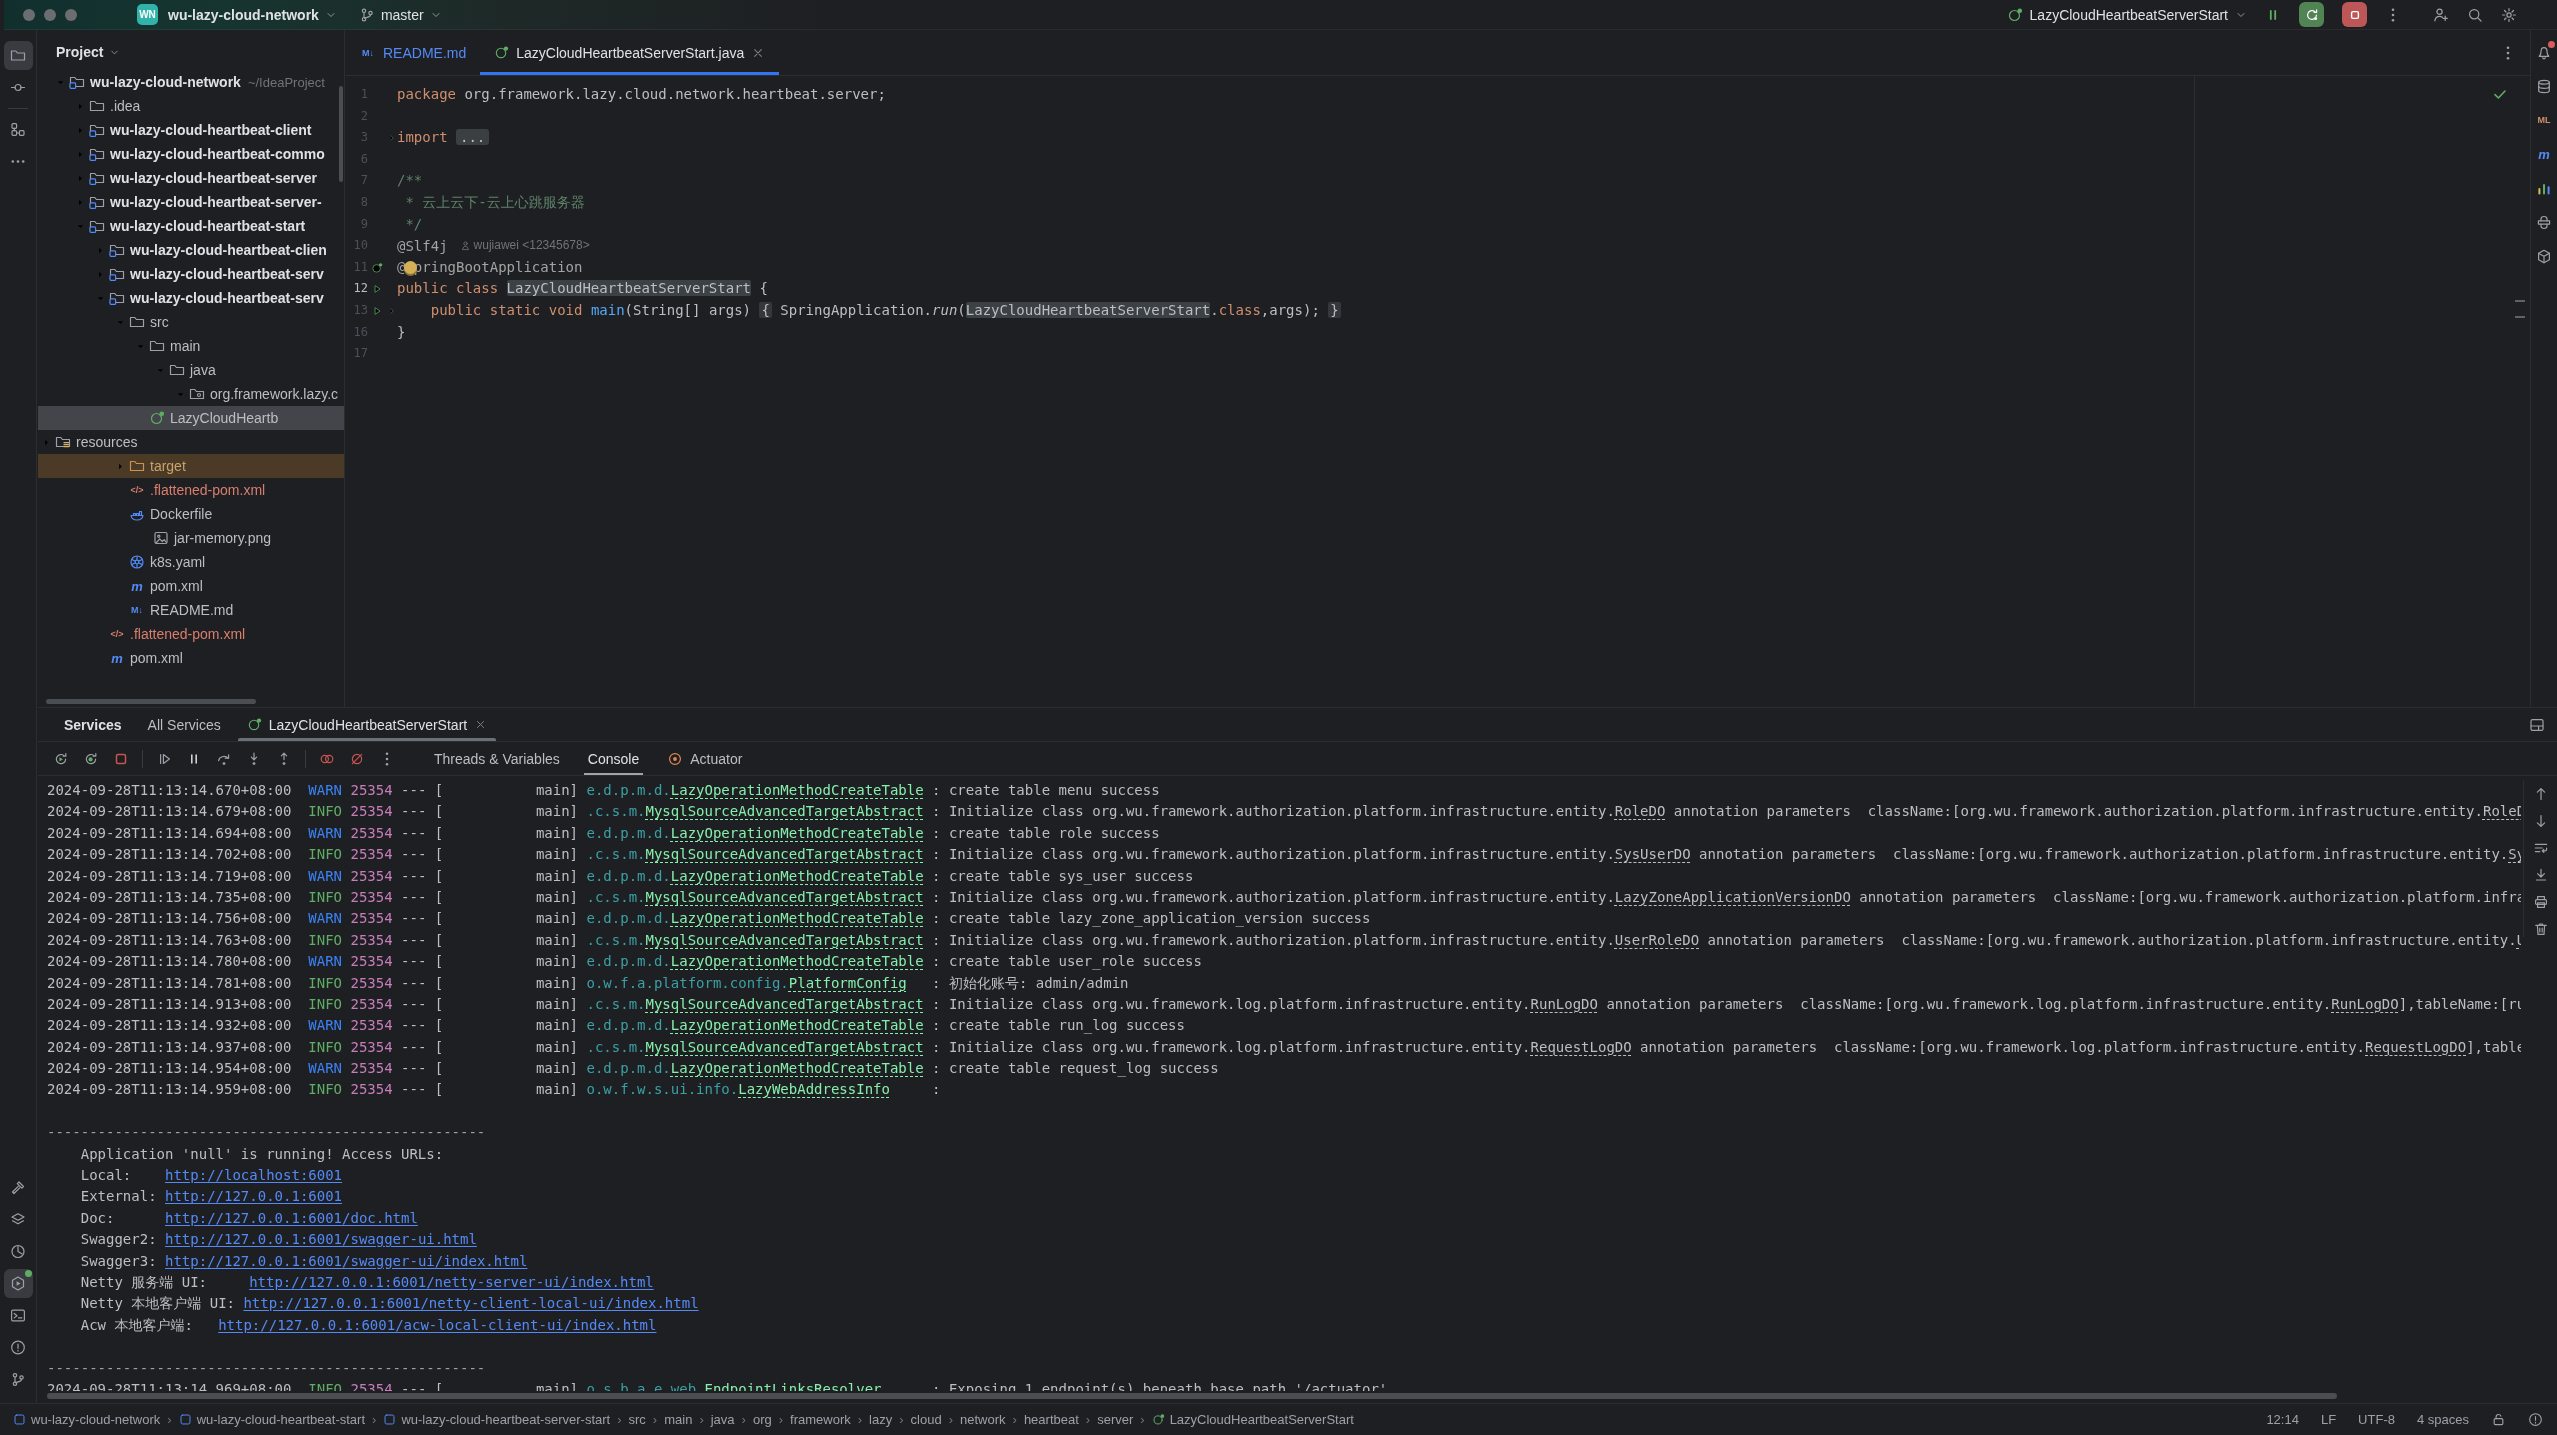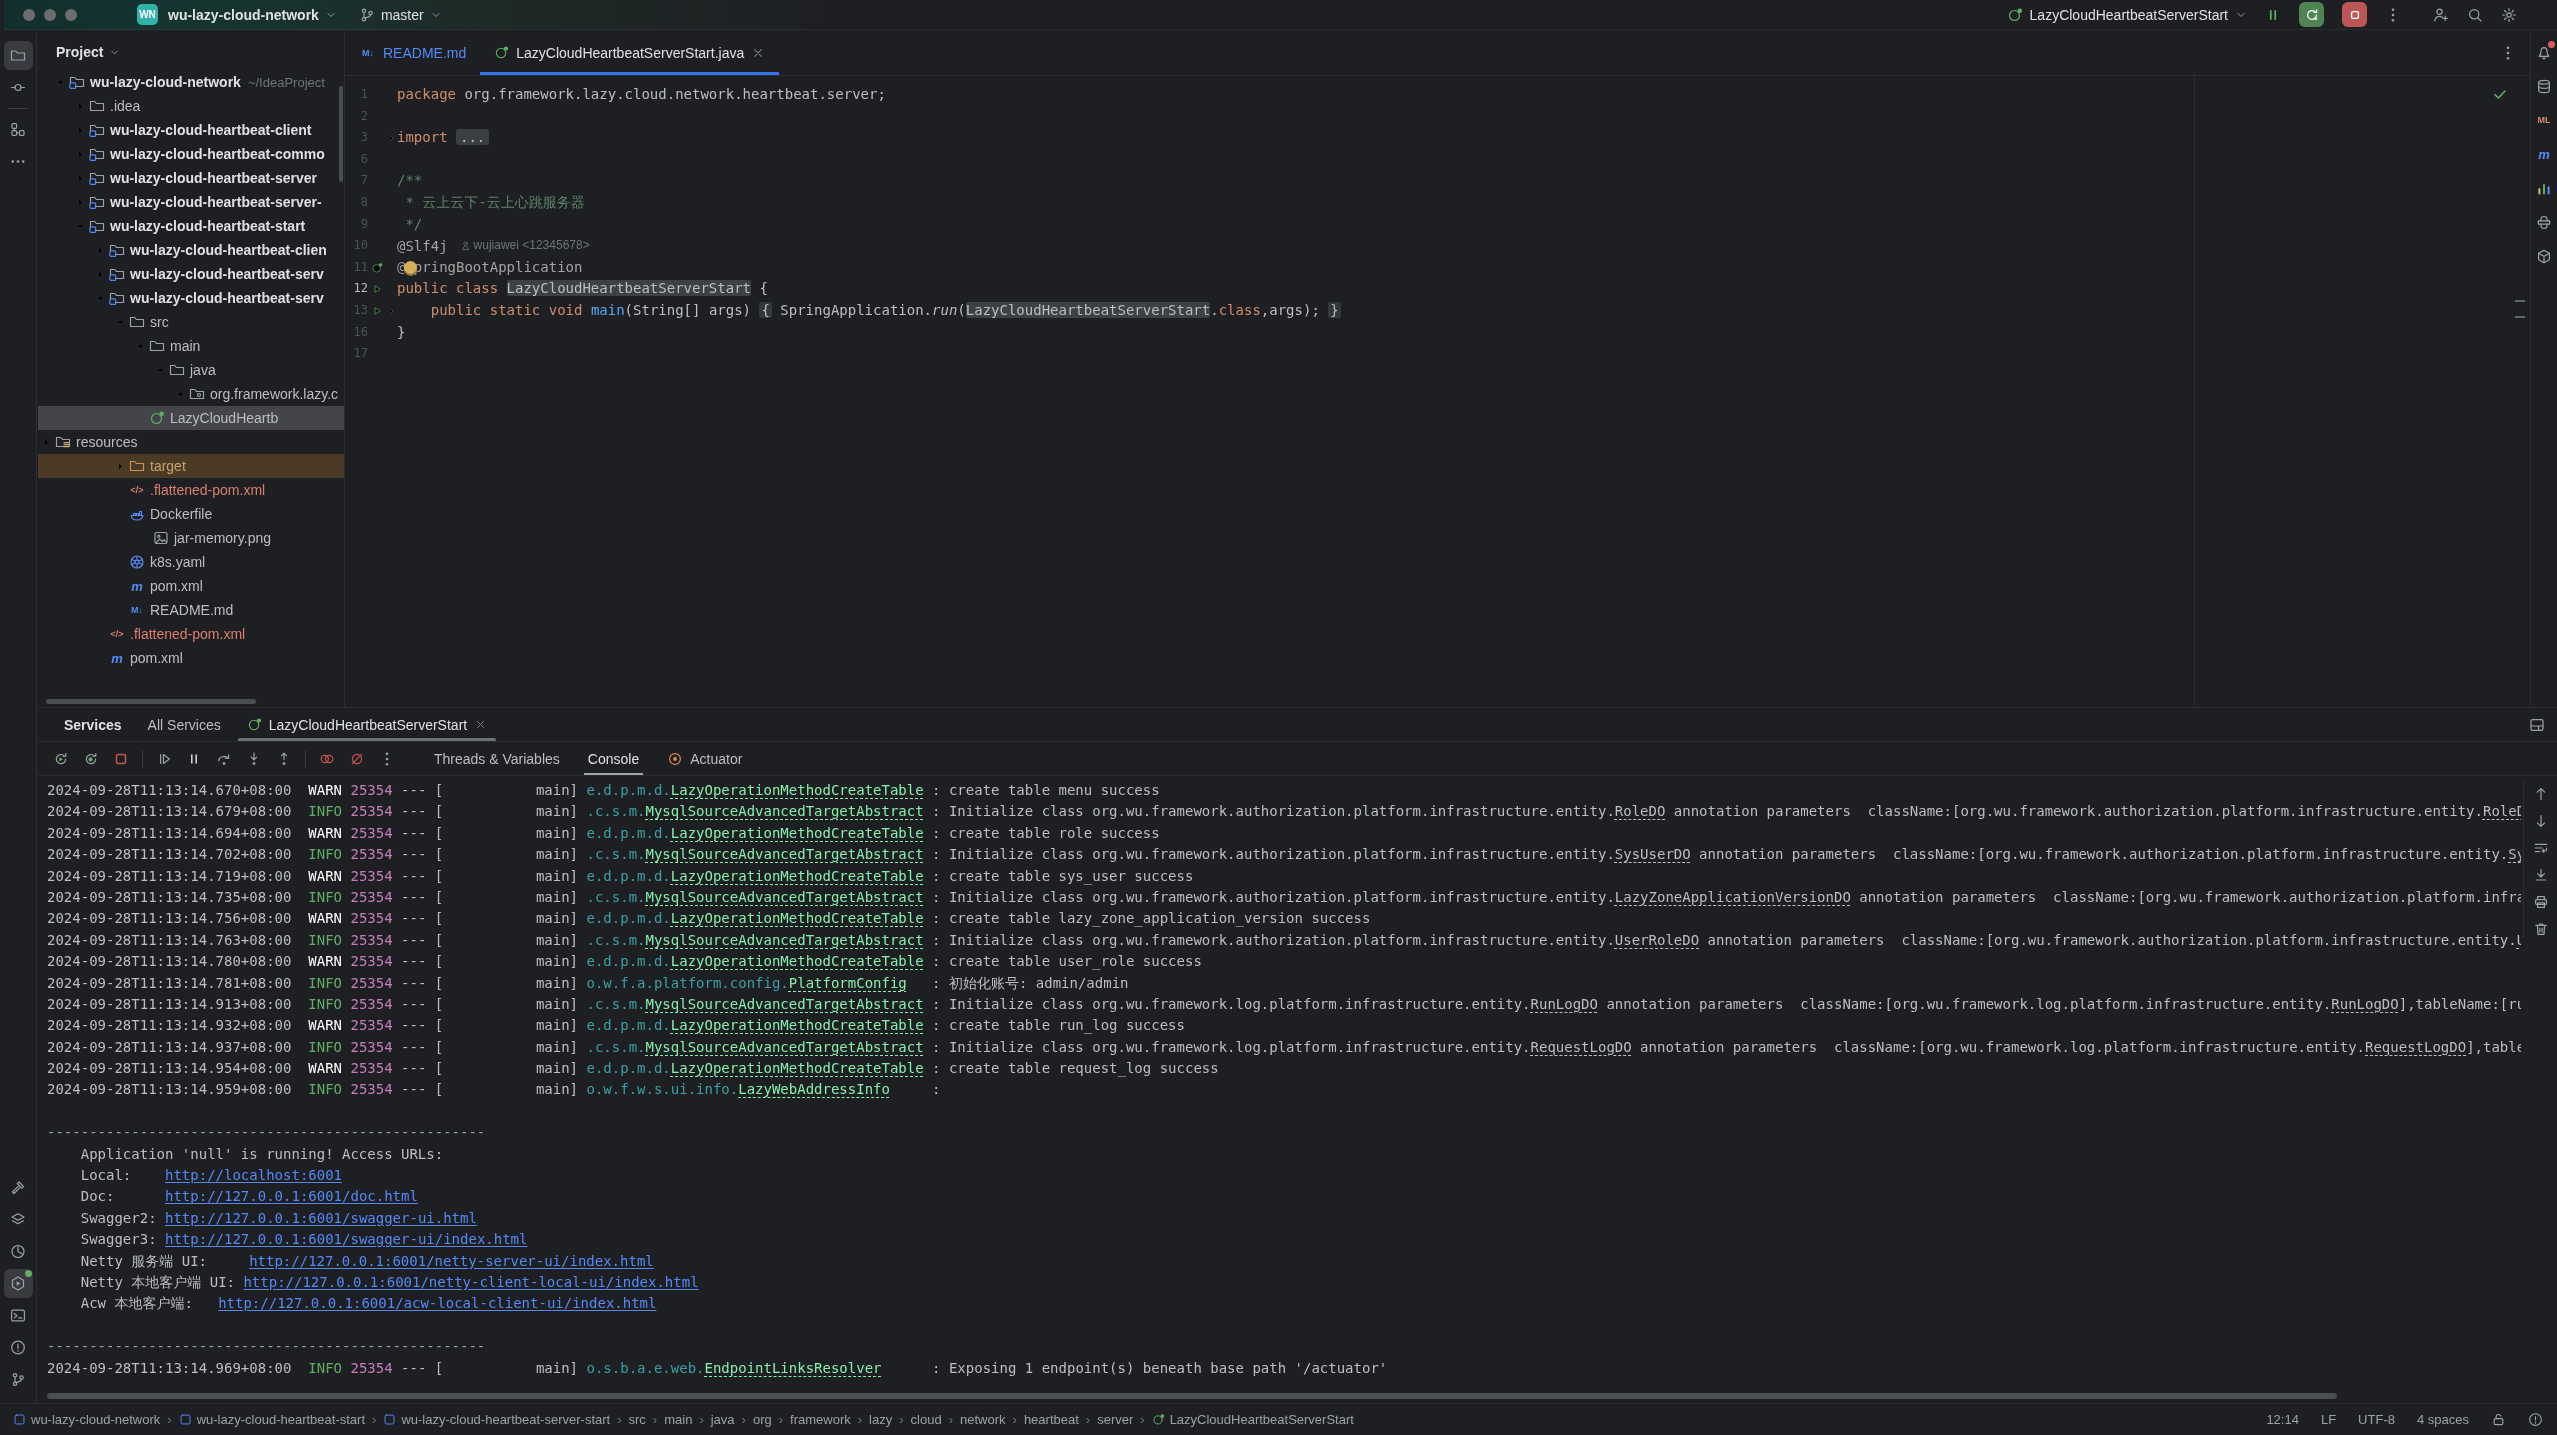--- a/index.html
+++ b/index.html
@@ -95,21 +95,21 @@
   #dbg-bar{height:34px;display:flex;align-items:center;border-bottom:1px solid #2b2d30;position:relative}
   .dbg-ico{width:26px;height:26px;margin:0 2px;border-radius:5px;display:flex;align-items:center;justify-content:center;color:#9da0a8}
   .dbg-ico svg{width:16px;height:16px}
   .dbg-ico.dis{color:#5a5d63}
   .dbg-sep{width:1px;height:18px;background:#393b40;margin:0 6px}
   .dbg-tab{padding:0 14px;font-size:14px;color:#bcbec4;height:100%;display:flex;align-items:center;gap:7px;position:relative}
   .dbg-tab.active{color:#dfe1e5}
   .dbg-tab.active::after{content:"";position:absolute;left:10px;right:10px;bottom:0;height:2px;background:#a0a3a8}
   #console{position:absolute;left:0;top:69px;right:36px;bottom:12px;overflow:hidden;padding:3px 0 0 9px}
   .crow{height:21.4px;line-height:21.4px;white-space:pre;font-size:14px;font-family:"DejaVu Sans Mono",monospace;overflow:hidden}
-  .s-ts{color:#bcbec4}.s-w{color:#ffffff}.s-i{color:#5fad65}.s-p{color:#c77dbb}.s-m{color:#bcbec4}
+  .s-ts{color:#bcbec4}.s-w{color:#3b82f6}.s-i{color:#5fad65}.s-p{color:#c77dbb}.s-m{color:#bcbec4}
   .s-lg{color:#3aa0a5}
   .s-lu{color:#86efac;text-decoration:underline dashed;text-underline-offset:3px;text-decoration-thickness:1px}
   .s-uu{color:#bcbec4;text-decoration:underline dashed;text-underline-offset:3px;text-decoration-thickness:1px}
   .s-L{color:#548af7;text-decoration:underline;text-underline-offset:2px}
   .s-d{color:#9da0a8}
   #con-tools{position:absolute;right:0;top:72px;width:34px;display:flex;flex-direction:column;align-items:center;border-left:1px solid #2b2d30;padding-top:6px;gap:11px}
   #con-tools .ico{color:#9da0a8}
   #con-hsb{position:absolute;left:9px;bottom:4px;width:2290px;height:6px;background:#4a4d52;border-radius:3px}
 
   
@@ -973,20 +973,21 @@
       <div class="crow"><span class="s-ts">2024-09-28T11:13:14.781+08:00</span><span class="s-m">  </span><span class="s-i">INFO</span><span class="s-m"> </span><span class="s-p">25354</span><span class="s-m"> --- [           main] </span><span class="s-lg">o.w.f.a.platform.config.</span><span class="s-lu">PlatformConfig</span><span class="s-m">   : 初始化账号: admin/admin</span></div>
       <div class="crow"><span class="s-ts">2024-09-28T11:13:14.913+08:00</span><span class="s-m">  </span><span class="s-i">INFO</span><span class="s-m"> </span><span class="s-p">25354</span><span class="s-m"> --- [           main] </span><span class="s-lg">.c.s.m.</span><span class="s-lu">MysqlSourceAdvancedTargetAbstract</span><span class="s-m"> : Initialize class org.wu.framework.log.platform.infrastructure.entity.</span><span class="s-uu">RunLogDO</span><span class="s-m"> annotation parameters  className:[org.wu.framework.log.platform.infrastructure.entity.</span><span class="s-uu">RunLogDO</span><span class="s-m">],tableName:[run_log],comment:[</span></div>
       <div class="crow"><span class="s-ts">2024-09-28T11:13:14.932+08:00</span><span class="s-m">  </span><span class="s-w">WARN</span><span class="s-m"> </span><span class="s-p">25354</span><span class="s-m"> --- [           main] </span><span class="s-lg">e.d.p.m.d.</span><span class="s-lu">LazyOperationMethodCreateTable</span><span class="s-m"> : create table run_log success</span></div>
       <div class="crow"><span class="s-ts">2024-09-28T11:13:14.937+08:00</span><span class="s-m">  </span><span class="s-i">INFO</span><span class="s-m"> </span><span class="s-p">25354</span><span class="s-m"> --- [           main] </span><span class="s-lg">.c.s.m.</span><span class="s-lu">MysqlSourceAdvancedTargetAbstract</span><span class="s-m"> : Initialize class org.wu.framework.log.platform.infrastructure.entity.</span><span class="s-uu">RequestLogDO</span><span class="s-m"> annotation parameters  className:[org.wu.framework.log.platform.infrastructure.entity.</span><span class="s-uu">RequestLogDO</span><span class="s-m">],tableName:[request_lo</span></div>
       <div class="crow"><span class="s-ts">2024-09-28T11:13:14.954+08:00</span><span class="s-m">  </span><span class="s-w">WARN</span><span class="s-m"> </span><span class="s-p">25354</span><span class="s-m"> --- [           main] </span><span class="s-lg">e.d.p.m.d.</span><span class="s-lu">LazyOperationMethodCreateTable</span><span class="s-m"> : create table request_log success</span></div>
       <div class="crow"><span class="s-ts">2024-09-28T11:13:14.959+08:00</span><span class="s-m">  </span><span class="s-i">INFO</span><span class="s-m"> </span><span class="s-p">25354</span><span class="s-m"> --- [           main] </span><span class="s-lg">o.w.f.w.s.ui.info.</span><span class="s-lu">LazyWebAddressInfo</span><span class="s-m">     :</span></div>
       <div class="crow"></div>
       <div class="crow"><span class="s-d">----------------------------------------------------</span></div>
       <div class="crow"><span class="s-m">    Application 'null' is running! Access URLs:</span></div>
       <div class="crow"><span class="s-m">    Local:    </span><span class="s-L">http://localhost:6001</span></div>
+      <div class="crow"><span class="s-m">    External: </span><span class="s-L">http://127.0.0.1:6001</span></div>
       <div class="crow"><span class="s-m">    Doc:      </span><span class="s-L">http://127.0.0.1:6001/doc.html</span></div>
       <div class="crow"><span class="s-m">    Swagger2: </span><span class="s-L">http://127.0.0.1:6001/swagger-ui.html</span></div>
       <div class="crow"><span class="s-m">    Swagger3: </span><span class="s-L">http://127.0.0.1:6001/swagger-ui/index.html</span></div>
       <div class="crow"><span class="s-m">    Netty 服务端 UI:     </span><span class="s-L">http://127.0.0.1:6001/netty-server-ui/index.html</span></div>
       <div class="crow"><span class="s-m">    Netty 本地客户端 UI: </span><span class="s-L">http://127.0.0.1:6001/netty-client-local-ui/index.html</span></div>
       <div class="crow"><span class="s-m">    Acw 本地客户端:   </span><span class="s-L">http://127.0.0.1:6001/acw-local-client-ui/index.html</span></div>
       <div class="crow"></div>
       <div class="crow"><span class="s-d">----------------------------------------------------</span></div>
       <div class="crow"><span class="s-ts">2024-09-28T11:13:14.969+08:00</span><span class="s-m">  </span><span class="s-i">INFO</span><span class="s-m"> </span><span class="s-p">25354</span><span class="s-m"> --- [           main] </span><span class="s-lg">o.s.b.a.e.web.</span><span class="s-lu">EndpointLinksResolver</span><span class="s-m">      : Exposing 1 endpoint(s) beneath base path '/actuator'</span></div>
     </div>

